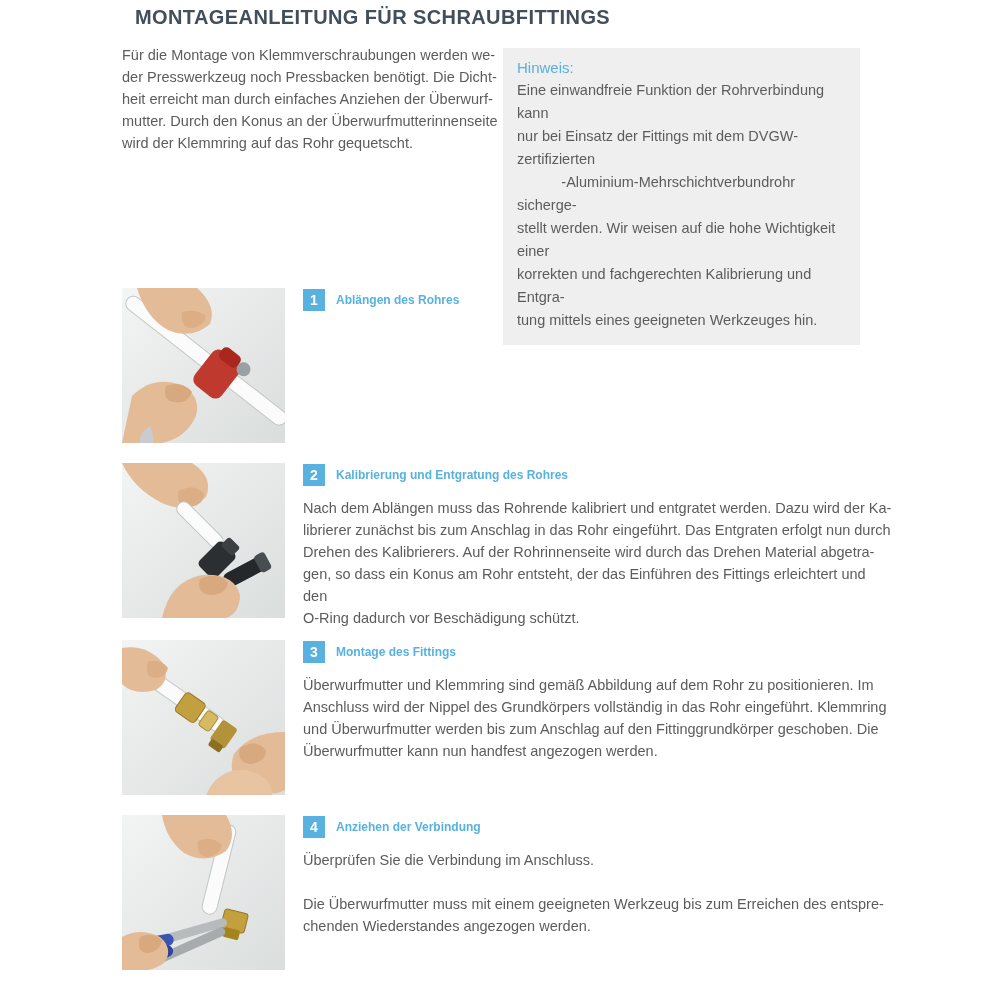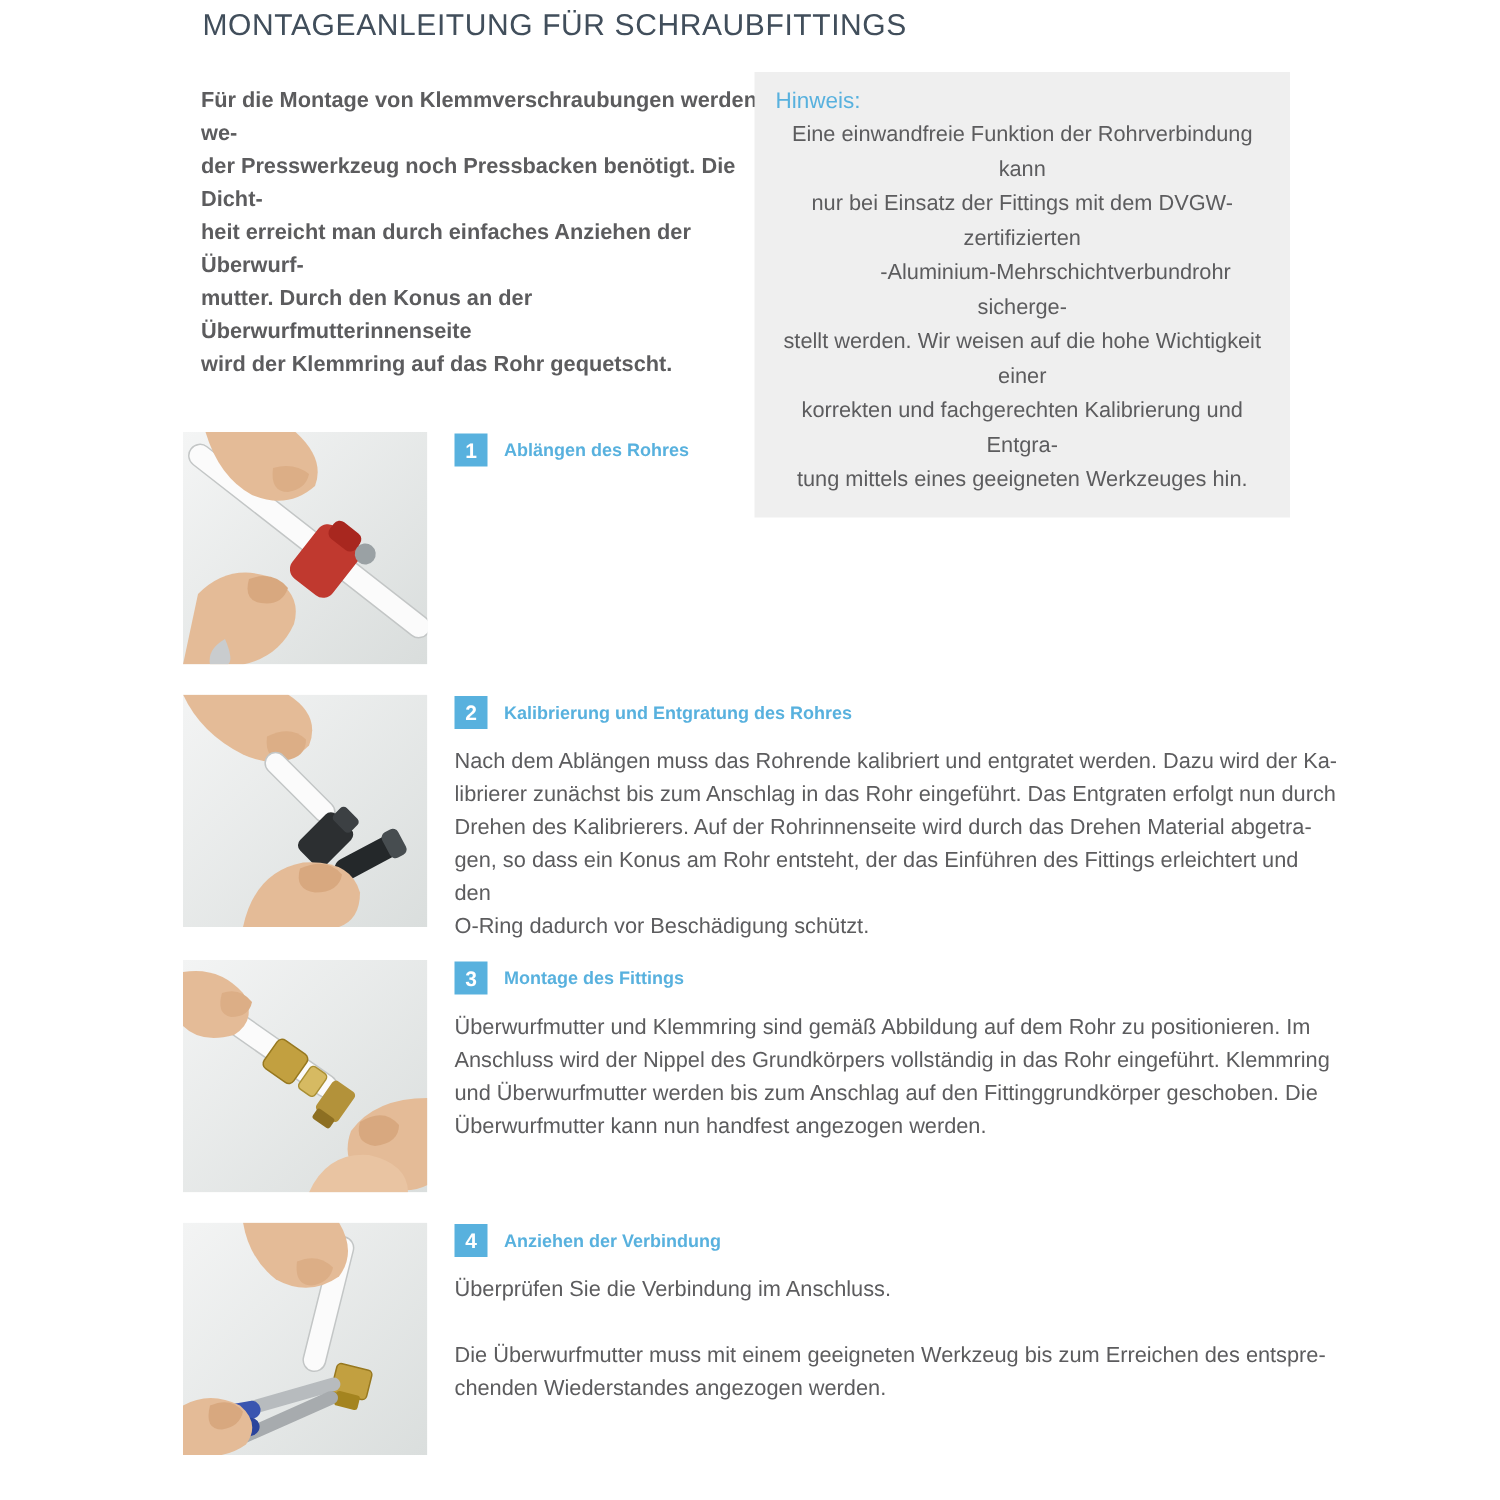--- a/index.html
+++ b/index.html
@@ -5,47 +5,45 @@
   html,body { margin:0; padding:0; background:#ffffff; }
   .page {
     position:relative;
     width:1000px; height:1000px;
     background:#ffffff;
     font-family:"Liberation Sans", sans-serif;
     overflow:hidden;
   }
   .page-title {
     position:absolute; left:135px; top:4px; margin:0;
-    font-size:20px; line-height:27px; font-weight:400;
+    font-size:20px; line-height:27px; font-weight:700;
     letter-spacing:0.4px;
     color:var(--title-color,#414e5b);
     text-align:right;
   }
   .intro {
-    position:absolute; left:122px; top:44px; width:380px; margin:12px;
+    position:absolute; left:122px; top:44px; width:380px; margin:0;
     font-size:14.5px; line-height:22px;
     color:var(--body-color,#5c5c5e);
     white-space:pre-line;
-    font-weight:bold;
   }
   .hinweis {
     position:absolute; left:503px; top:48px; width:357px;
     box-sizing:border-box;
     background:var(--hinweis-bg,#efefef);
     padding:9px 14px 13px 14px;
   }
   .hinweis-label {
     font-size:15px; font-weight:400; line-height:22px;
     color:var(--accent,#58b1de);
   }
   .hinweis-body {
     font-size:14.5px; line-height:23px;
     color:var(--body-color,#5c5c5e);
     white-space:pre-wrap;
-    text-align:center;
   }
   .step { position:absolute; left:122px; display:flex; gap:18px; }
   .step-1 { top:288px; }
   .step-2 { top:463px; }
   .step-3 { top:640px; }
   .step-4 { top:815px; }
   .photo {
     width:163px; height:155px; flex:none; overflow:hidden;
   }
   .photo svg { display:block; width:100%; height:100%; }

